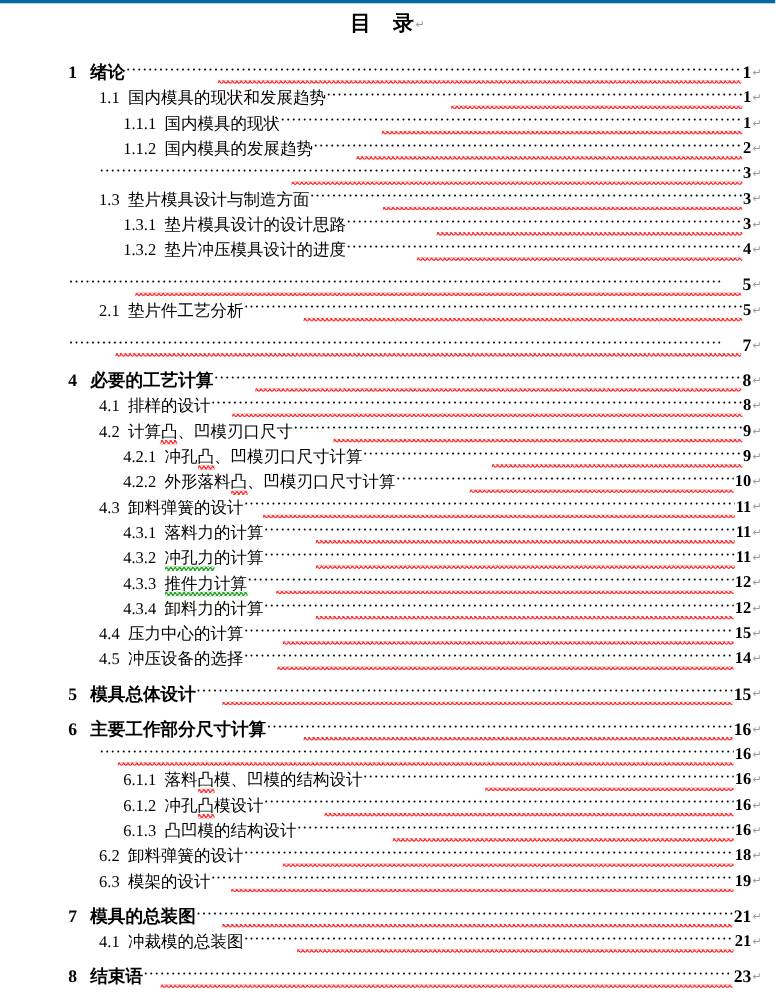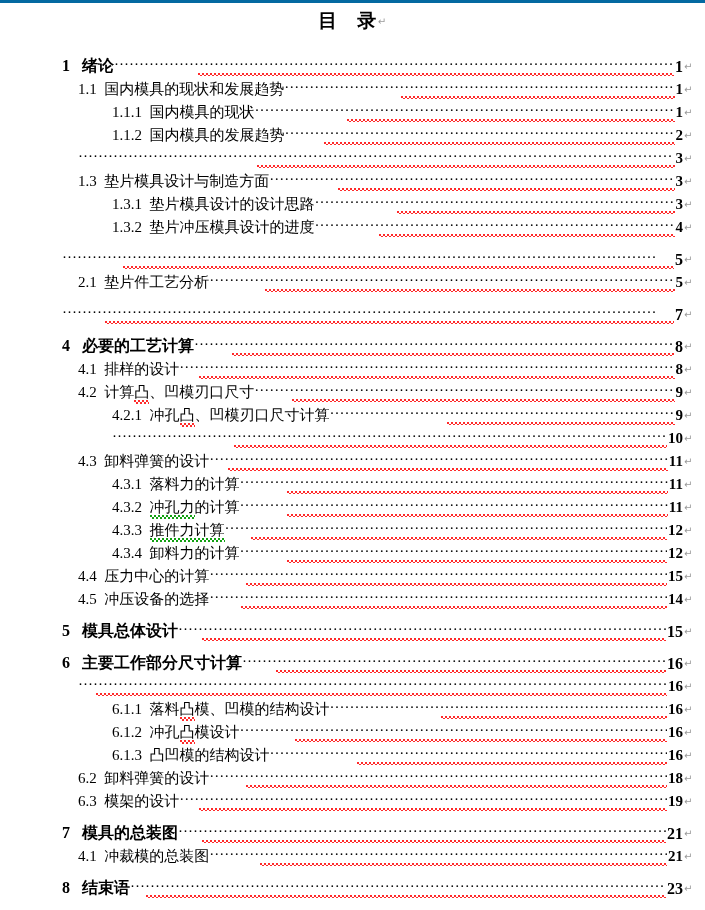--- a/index.html
+++ b/index.html
@@ -88,21 +88,21 @@
   }
   
   .lvl1 .label{font-weight:bold;font-size:16px;}
   .lvl1 .pagenum{font-size:16px;}
   .lvl2 .label,.lvl3 .label{font-weight:normal;}
   .num{
     font-family:"Liberation Serif","DejaVu Serif",serif;
   }
   
   .lvl1{padding-left:62px;}
-  .lvl2{padding-left:78px;}
+  .lvl2{padding-left:78px;margin-left:12px;}
   .lvl3{padding-left:112px;}
   .lvl0{padding-left:55px;}
 
   
   .sq{
     position:absolute;
     height:4px;
     bottom:-4px;
     left:0;right:0;
     pointer-events:none;
@@ -269,20 +269,21 @@
       <div class="row lvl3">
         <div class="label"><span class="num">4.2.1</span><span>&nbsp;&nbsp;</span><span>冲孔<span class="wordsq">凸<span class="sq sq-red"></span></span>、凹模刃口尺寸计算</span></div>
         <div class="leader">
           <div class="dots">·······················································································································</div>
           <span class="sq sq-red" style="left: 34%; right: 0px;"></span>
         </div>
         <div class="pagenum">9</div>
         <div class="endmark"><span class="pilcrow">↵</span></div>
       </div>
       <div class="row lvl3">
+        <div class="label"><span class="num">4.2.2</span><span>&nbsp;&nbsp;</span><span>外形落料<span class="wordsq">凸<span class="sq sq-red"></span></span>、凹模刃口尺寸计算</span></div>
         <div class="leader">
           <div class="dots">·······················································································································</div>
           <span class="sq sq-red" style="left: 22%; right: 0px;"></span>
         </div>
         <div class="pagenum">10</div>
         <div class="endmark"><span class="pilcrow">↵</span></div>
       </div>
       <div class="row lvl2">
         <div class="label"><span class="num">4.3</span><span>&nbsp;&nbsp;</span><span>卸料弹簧的设计</span></div>
         <div class="leader">

